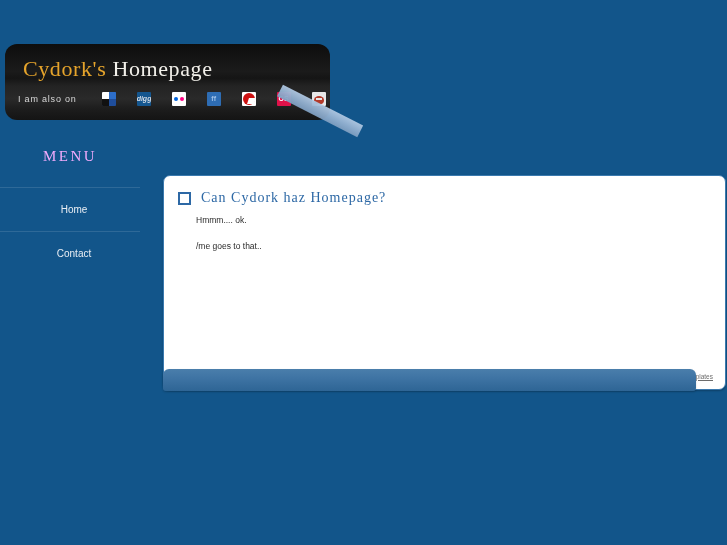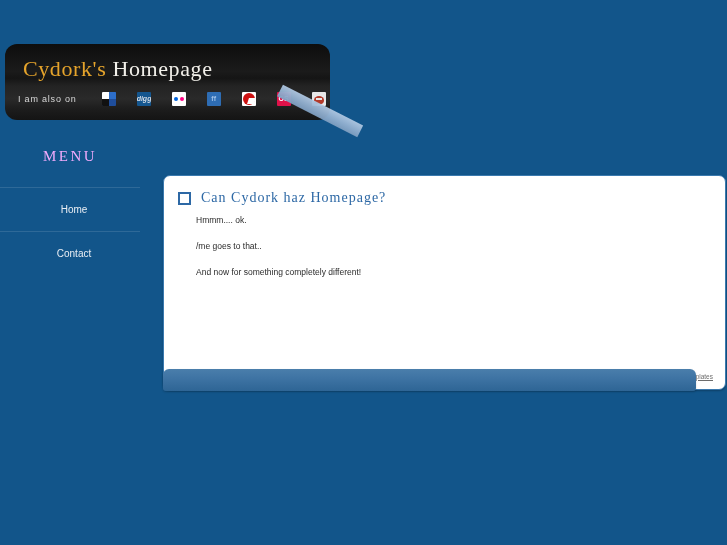--- a/index.html
+++ b/index.html
@@ -293,21 +293,20 @@
 
 <div id="content-box">
   <div id="post-head">
     <span id="post-bullet"></span>
     <span id="post-title">Can Cydork haz Homepage?</span>
   </div>
 
   <div id="post-body">
     <p>Hmmm.... ok.</p>
     <p>/me goes to that..</p>
-    <p>And now for something completely different!</p>
   </div>
 
   <div id="post-footer">
     <a>Homepage</a>
     <a>Mantis-a templates</a>
   </div>
 </div>
 
 <div id="bottom-panel"></div>
 

